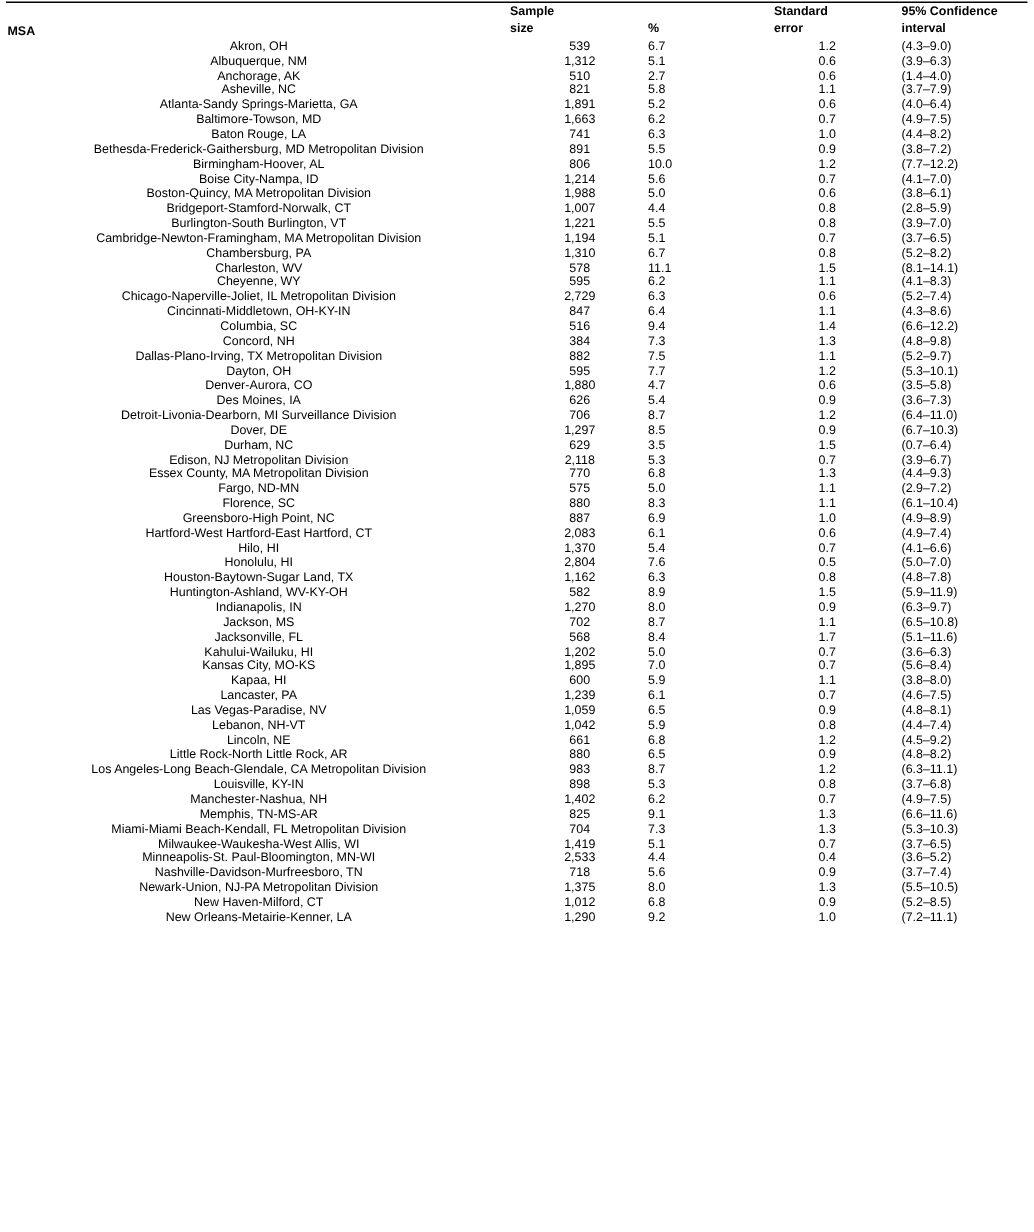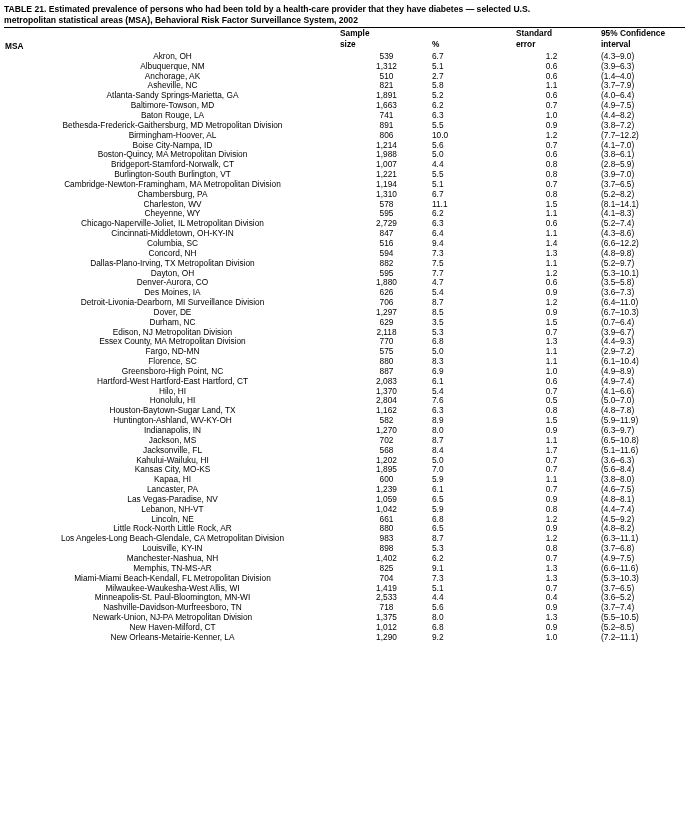--- a/index.html
+++ b/index.html
@@ -80,24 +80,20 @@
   td.sample { text-align: center; padding-left: 1px;}
   td.pct { text-align: left; padding-right: 18px;}
   td.se { text-align: center; padding-right: 14px;}
   td.ci { padding-right: 2px;}
 </style>
 </head>
 <body>
 
 <div id="page">
 
-  <div class="title-block">
-    <span class="title-line">TABLE 21. Estimated prevalence of persons who had been told by a health-care provider that they have diabetes — selected U.S.</span>
-    <span class="title-line">metropolitan statistical areas (MSA), Behavioral Risk Factor Surveillance System, 2002</span>
-  </div>
 
   <hr class="rule">
 
   <table class="data">
     <colgroup>
       <col class="c-msa">
       <col class="c-sample">
       <col class="c-pct">
       <col class="c-se">
       <col class="c-ci">
@@ -253,21 +249,21 @@
         </tr>
         <tr>
           <td class="msa">Columbia, SC</td>
           <td class="sample">516</td>
           <td class="pct">9.4</td>
           <td class="se">1.4</td>
           <td class="ci">(6.6–12.2)</td>
         </tr>
         <tr>
           <td class="msa">Concord, NH</td>
-          <td class="sample">594</td>
+          <td class="sample">384</td>
           <td class="pct">7.3</td>
           <td class="se">1.3</td>
           <td class="ci">(4.8–9.8)</td>
         </tr>
         <tr>
           <td class="msa">Dallas-Plano-Irving, TX Metropolitan Division</td>
           <td class="sample">882</td>
           <td class="pct">7.5</td>
           <td class="se">1.1</td>
           <td class="ci">(5.2–9.7)</td>

